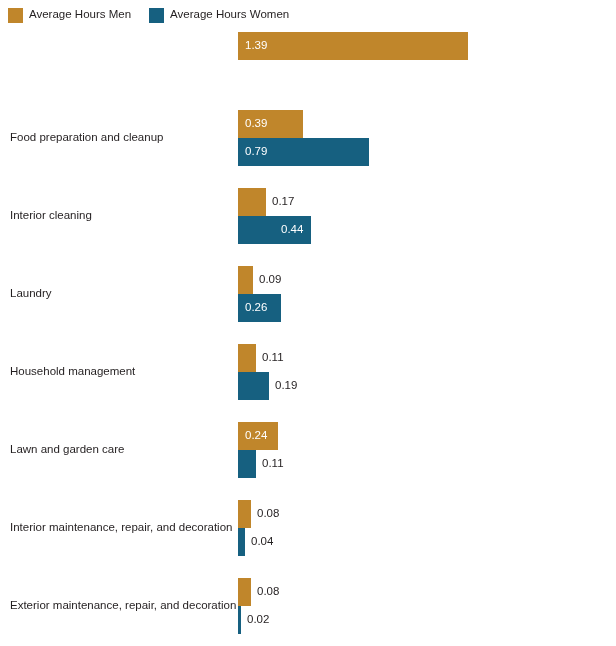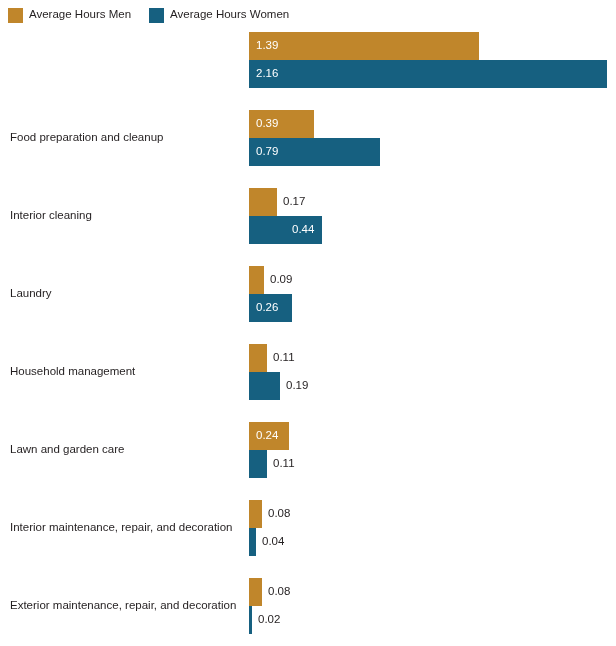--- a/index.html
+++ b/index.html
@@ -72,21 +72,21 @@
     top: 50%;
     transform: translateY(-50%);
     font-size: 11.5px;
     line-height: 1.2;
     color: #231f20;
     white-space: nowrap;
   }
 
   .bar-row {
     position: absolute;
-    left: 249px;
+    left: 238px;
     height: 28px;
   }
   .bar-row.men  { top: 0px; }
   .bar-row.women{ top: 28px; }
 
   .bar {
     position: absolute;
     left: 0;
     top: 0;
     height: 28px;
@@ -125,24 +125,20 @@
       <span class="legend-label">Average Hours Women</span>
     </div>
   </div>
 
   <div class="plot" id="plot">
       <div class="group" style="top: 4px;">
         <div class="bar-row men" style="width: 363px;">
           <div class="bar men" style="width: 230px; background: rgb(192, 134, 43);"></div>
           <span class="val inside" style="color: rgb(255, 255, 255);">1.39</span>
         </div>
-        <div class="bar-row women" style="width: 363px;">
-          <div class="bar women" style="width: 358px; background: rgb(22, 96, 128);"></div>
-          <span class="val inside" style="color: rgb(255, 255, 255);">2.16</span>
-        </div>
       </div>
       <div class="group" style="top: 82px;">
         <div class="cat-label">Food preparation and cleanup</div>
         <div class="bar-row men" style="width: 363px;">
           <div class="bar men" style="width: 65px; background: rgb(192, 134, 43);"></div>
           <span class="val inside" style="color: rgb(255, 255, 255);">0.39</span>
         </div>
         <div class="bar-row women" style="width: 363px; padding-left: 35px;">
           <div class="bar women" style="width: 131px; background: rgb(22, 96, 128);"></div>
           <span class="val inside" style="color: rgb(255, 255, 255);">0.79</span>

